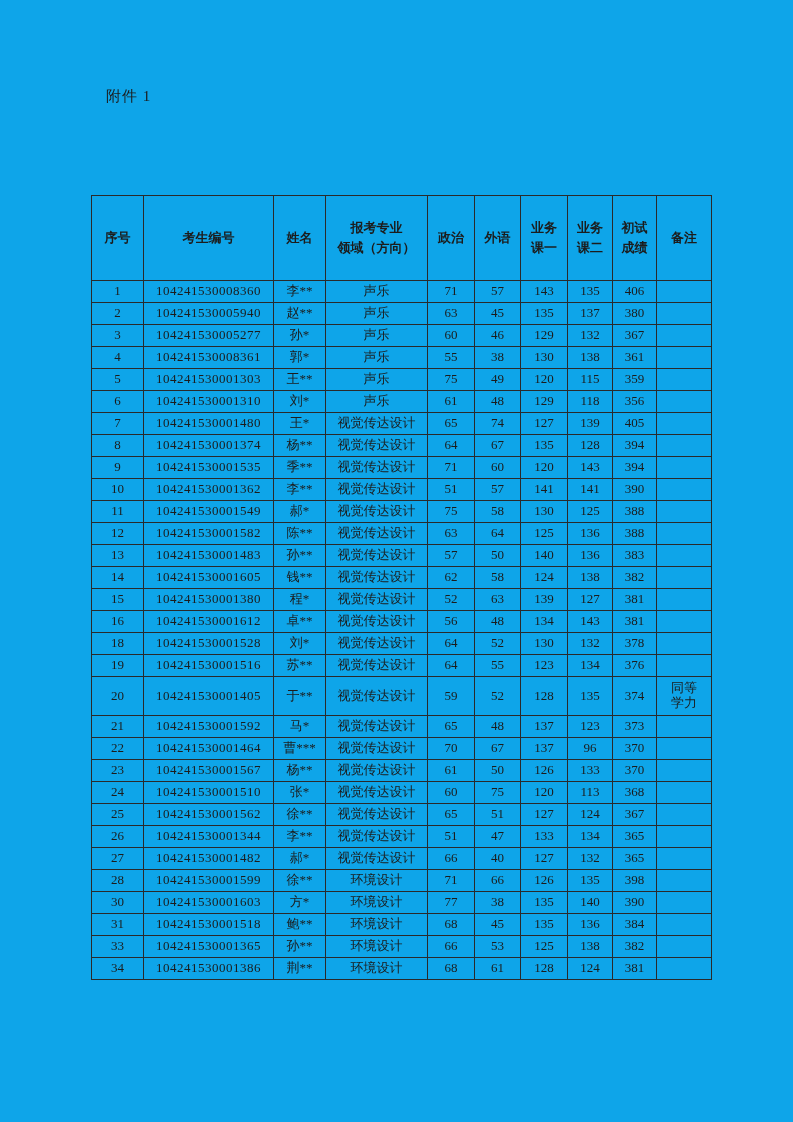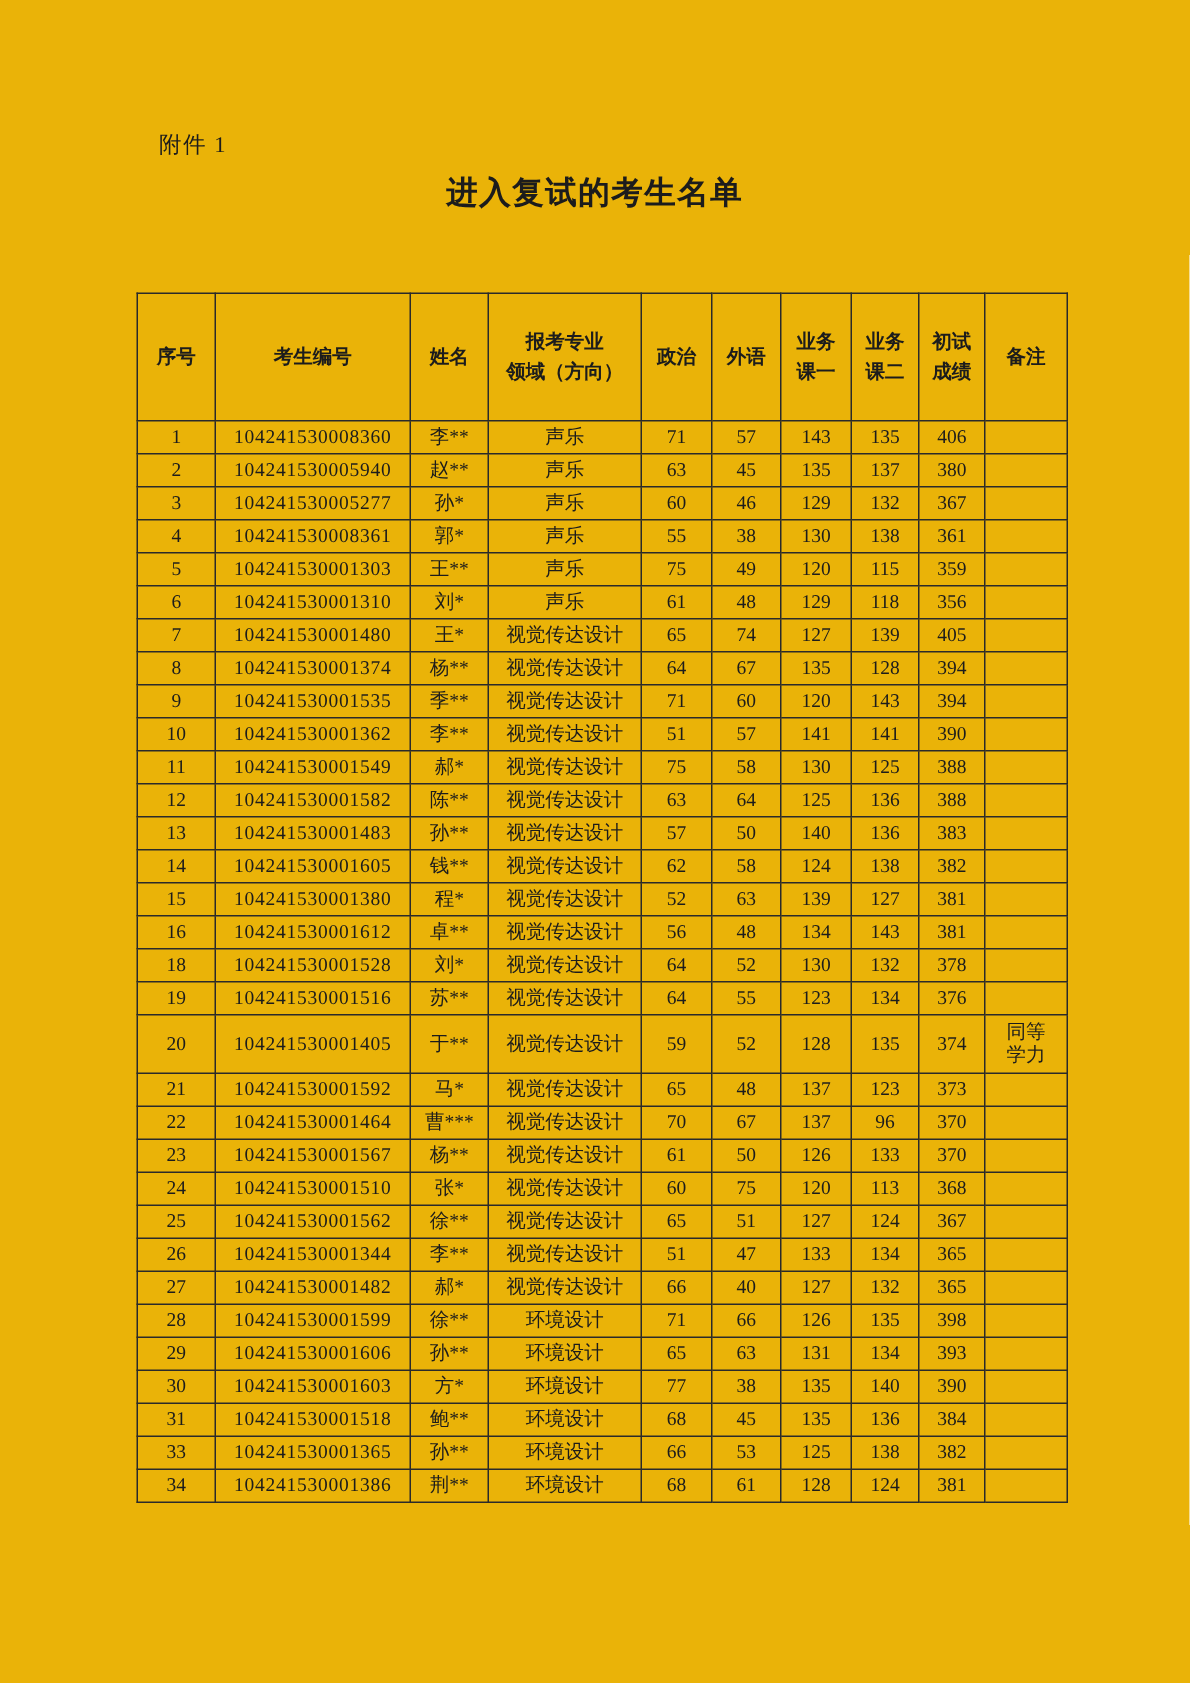--- a/index.html
+++ b/index.html
@@ -1,20 +1,20 @@
 <!DOCTYPE html>
 <html><head>
 <meta charset="utf-8">
 <style>
   html, body { margin: 0; padding: 0; background: #ffffff; }
   .page {
     position: relative;
     width: 793px;
     height: 1122px;
-    background: #eab308;
+    background: #0ea5e9;
     font-family: "Liberation Serif", serif;
     color: #1c1c1c;
     overflow: hidden;
   }
   .attachment-label {
     position: absolute;
     left: 106px;
     top: 87px;
     font-size: 15px;
     letter-spacing: 1px;
@@ -62,21 +62,20 @@
   }
   table.candidates tbody tr.tall-row td { height: 38px; }
   td.cell-candidate-id { letter-spacing: 0.5px; }
   td.cell-remark { font-size: 12.5px; }
 </style>
 </head>
 <body>
 
 <div class="page">
   <div class="attachment-label">附件 1</div>
-  <h1 class="doc-title">进入复试的考生名单</h1>
   <table class="candidates">
     <colgroup>
       <col style="width:52px">
       <col style="width:130px">
       <col style="width:52px">
       <col style="width:102px">
       <col style="width:47px">
       <col style="width:46px">
       <col style="width:47px">
       <col style="width:45px">
@@ -421,32 +420,20 @@
           <td class="cell-name">徐**</td>
           <td class="cell-major">环境设计</td>
           <td class="cell-politics">71</td>
           <td class="cell-foreign-language">66</td>
           <td class="cell-course1">126</td>
           <td class="cell-course2">135</td>
           <td class="cell-total-score">398</td>
           <td class="cell-remark"></td>
         </tr>
         <tr>
-          <td class="cell-no">29</td>
-          <td class="cell-candidate-id">104241530001606</td>
-          <td class="cell-name">孙**</td>
-          <td class="cell-major">环境设计</td>
-          <td class="cell-politics">65</td>
-          <td class="cell-foreign-language">63</td>
-          <td class="cell-course1">131</td>
-          <td class="cell-course2">134</td>
-          <td class="cell-total-score">393</td>
-          <td class="cell-remark"></td>
-        </tr>
-        <tr>
           <td class="cell-no">30</td>
           <td class="cell-candidate-id">104241530001603</td>
           <td class="cell-name">方*</td>
           <td class="cell-major">环境设计</td>
           <td class="cell-politics">77</td>
           <td class="cell-foreign-language">38</td>
           <td class="cell-course1">135</td>
           <td class="cell-course2">140</td>
           <td class="cell-total-score">390</td>
           <td class="cell-remark"></td>

